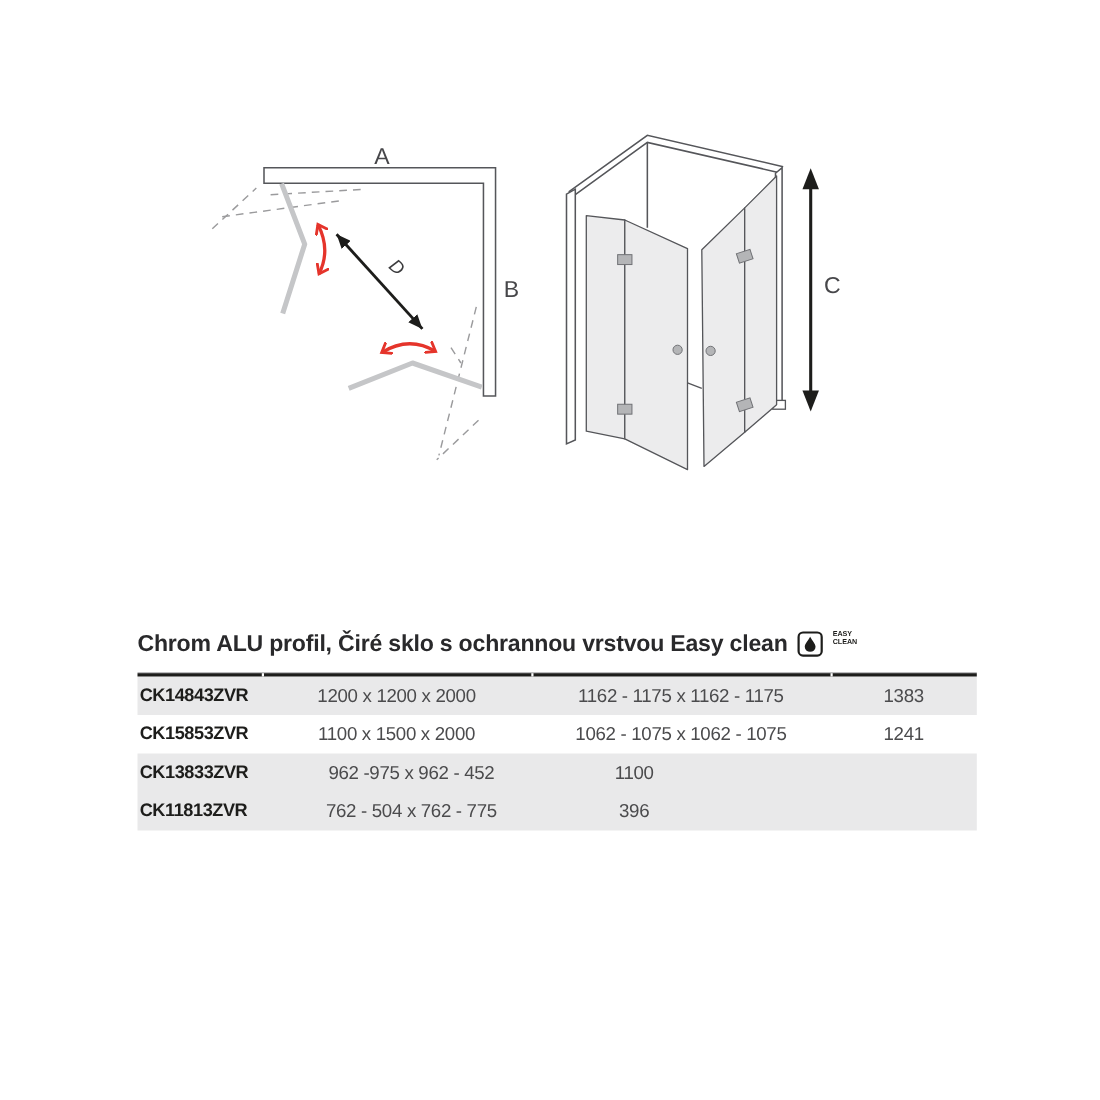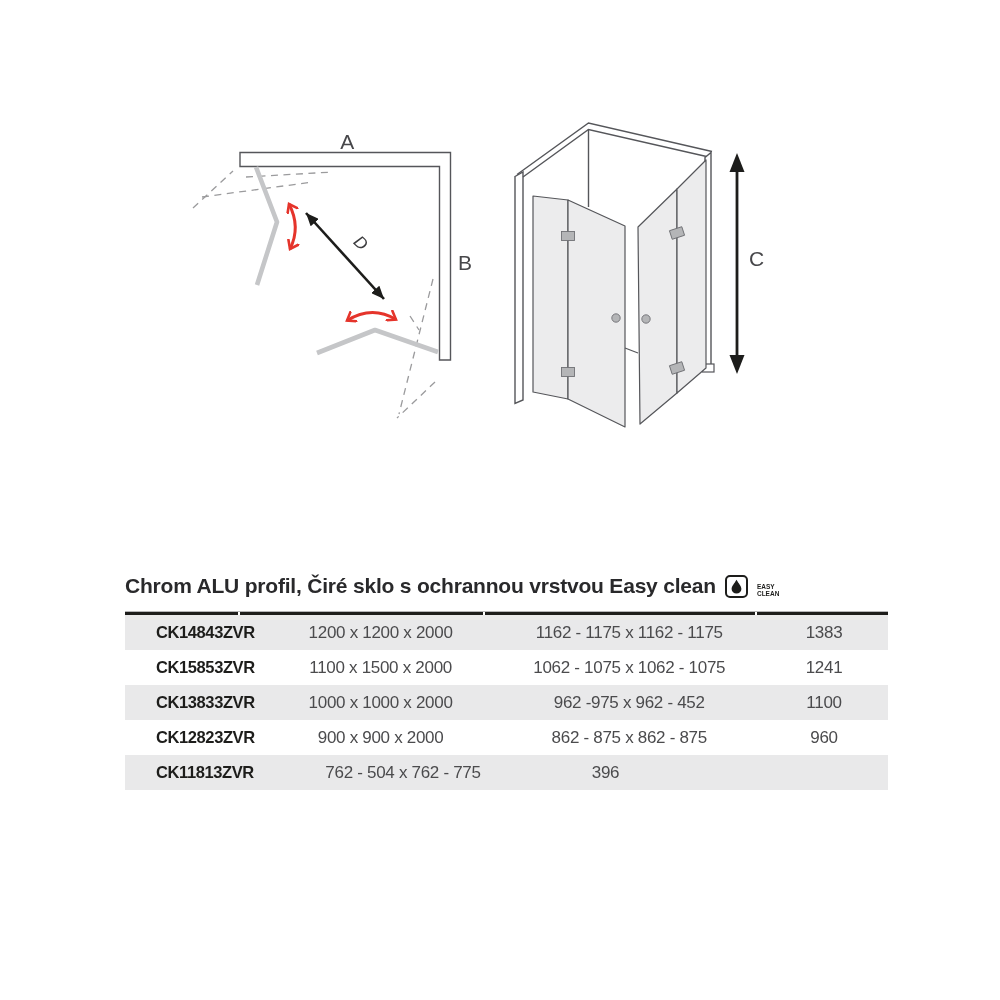--- a/index.html
+++ b/index.html
@@ -9,21 +9,21 @@
   }
   
   .svg-abs{position:absolute;}
   #plan-svg{left:165px;top:108px;}
   #persp-svg{left:500px;top:108px;}
   .dim-label{fill:#47474a;font-size:21px;font-family:"Liberation Sans",sans-serif;letter-spacing:-0.5px;}
   .dim-label-d{fill:#3c3c3e;font-size:17px;font-style:italic;font-family:"Liberation Sans",sans-serif;}
   
   .title-row{
     position:absolute;left:125px;top:574px;width:763px;
-    display:flex;align-items:flex-end;gap:9px;
+    display:flex;align-items:flex-start;gap:9px;
   }
   .title-text{
     font-size:21px;font-weight:bold;color:#29292b;letter-spacing:-0.2px;white-space:nowrap;
   }
   .ec-badge{
     width:19px;height:19px;border:2px solid #1d1d1b;border-radius:5px;
     display:flex;align-items:center;justify-content:center;flex:0 0 auto;
   }
   .ec-label{
     font-size:6.5px;font-weight:bold;color:#1d1d1b;line-height:1.05;letter-spacing:0;
@@ -34,21 +34,21 @@
   .th,.td{box-sizing:border-box;}
   .c1{width:113px;text-align:left;padding-left:2px;}
   .c2{width:245px;text-align:center;}
   .c3{width:272px;text-align:center;}
   .c4{width:133px;text-align:center;}
   .thick-rule{position:relative;height:3px;background:#1d1d1b;}
   .rule-gap{position:absolute;top:0;width:2px;height:3px;background:#ffffff;}
   .trow{display:flex;align-items:center;height:35px;}
   .trow.odd{background:#e9e9ea;}
   .td{font-size:17px;color:#4b4b4d;letter-spacing:-0.3px;}
-  .td.kod{font-size:16.5px;font-weight:bold;color:#1d1d1b;letter-spacing:-0.4px;margin-left:29px;}
+  .td.kod{font-size:16.5px;font-weight:bold;color:#1d1d1b;letter-spacing:-0.4px;}
 </style>
 </head>
 <body>
 
 <svg id="plan-svg" class="svg-abs" width="320" height="325" viewBox="165 108 485 433" preserveAspectRatio="none" style="width:320px;height:325px;">
 </svg>
 <svg class="svg-abs" style="left:165px;top:108px;" width="320" height="325" viewBox="165 108 320 325">
   <defs>
     <marker id="ah" markerUnits="userSpaceOnUse" markerWidth="15" markerHeight="11" refX="13" refY="5.5" orient="auto-start-reverse">
       <path d="M0,0 L13,5.5 L0,11 Z" fill="#1d1d1b"></path>
@@ -156,28 +156,21 @@
     <div class="td c4">1383</div>
   </div>
   <div class="trow">
     <div class="td kod c1">CK15853ZVR</div>
     <div class="td c2">1100 x 1500 x 2000</div>
     <div class="td c3">1062 - 1075 x 1062 - 1075</div>
     <div class="td c4">1241</div>
   </div>
   <div class="trow odd">
     <div class="td kod c1">CK13833ZVR</div>
-    <div class="td c2">1000 x 1000 x 2000</div>
     <div class="td c3">962 -975 x 962 - 452</div>
     <div class="td c4">1100</div>
-  </div>
-  <div class="trow">
-    <div class="td kod c1">CK12823ZVR</div>
-    <div class="td c2">900 x 900 x 2000</div>
-    <div class="td c3">862 - 875 x 862 - 875</div>
-    <div class="td c4">960</div>
   </div>
   <div class="trow odd">
     <div class="td kod c1">CK11813ZVR</div>
     <div class="td c3">762 - 504 x 762 - 775</div>
     <div class="td c4">396</div>
   </div>
 </div>
 
 </body></html>

